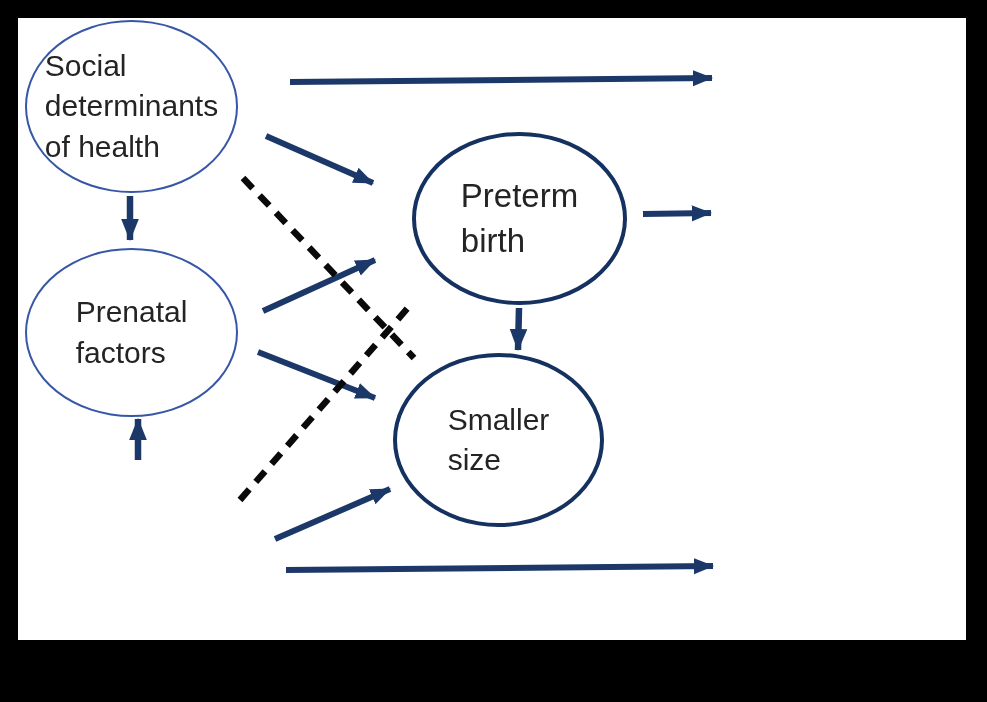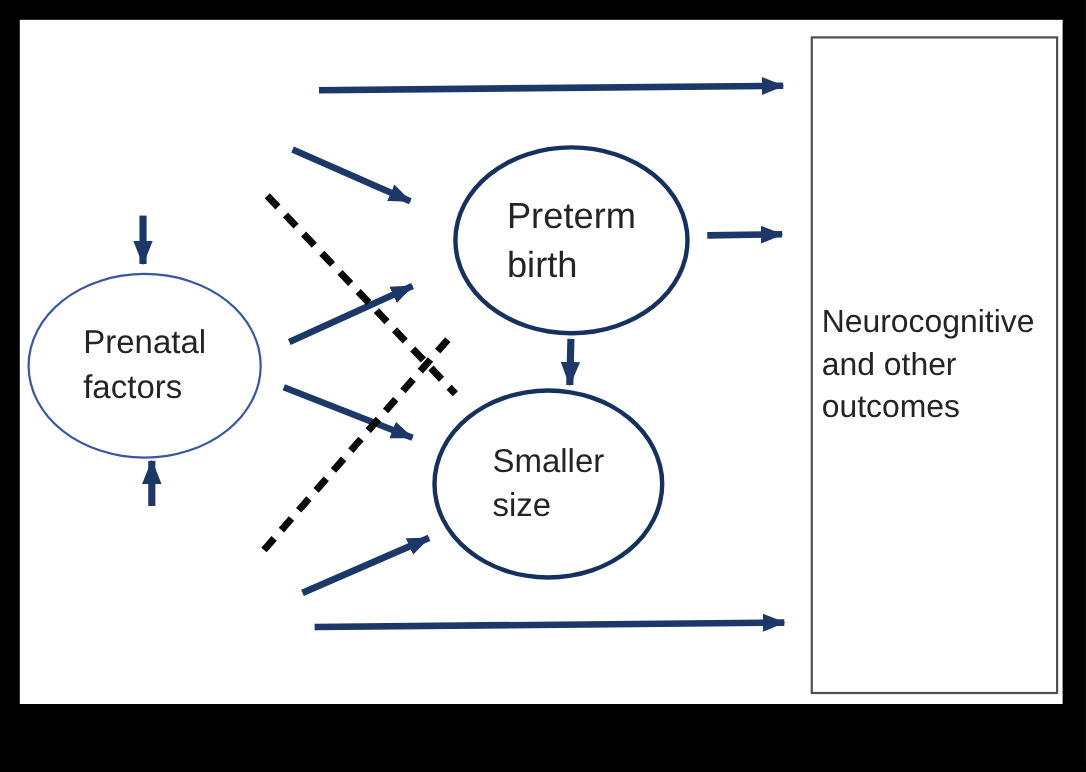--- a/index.html
+++ b/index.html
@@ -37,42 +37,42 @@
   #edge-layer line.solid{stroke:var(--arrow,#1c3869);stroke-linecap:butt;}
   #edge-layer line.dashed{stroke:var(--dashed-line,#0a0a0a);stroke-dasharray:14 10;stroke-linecap:butt;}
   #edge-layer .arrowhead-fill{fill:var(--arrow,#1c3869);}
 </style>
 </head>
 <body>
 
 <div id="stage">
   <div id="canvas"></div>
 
+  <div class="node ellipse thin" id="node-social">
+    <span class="label">Social
+determinants
+of health</span>
+  </div>
 
   <div class="node ellipse thin" id="node-prenatal">
     <span class="label">Prenatal
 factors</span>
   </div>
 
 
   <div class="node ellipse thick" id="node-preterm">
     <span class="label">Preterm
 birth</span>
   </div>
 
   <div class="node ellipse thick" id="node-smaller">
     <span class="label">Smaller
 size</span>
   </div>
 
-  <div class="node rect-node" id="node-outcomes">
-    <span class="label">Neurocognitive
-and other
-outcomes</span>
-  </div>
 
   <svg id="edge-layer" width="987" height="702" viewBox="0 0 987 702">
     <defs>
       <marker id="arrowhead" viewBox="0 0 10 10" refX="9.5" refY="5" markerWidth="3.4" markerHeight="3.4" orient="auto">
         <path class="arrowhead-fill" d="M0,1 L10,5 L0,9 Z"></path>
       </marker>
     </defs>
   <line x1="290" y1="82" x2="712" y2="78" class="solid" stroke-width="6" marker-end="url(#arrowhead)"></line>
       <line x1="266" y1="136" x2="373" y2="183" class="solid" stroke-width="6" marker-end="url(#arrowhead)"></line>
       <line x1="130" y1="196" x2="130" y2="240" class="solid" stroke-width="6.5" marker-end="url(#arrowhead)"></line>

